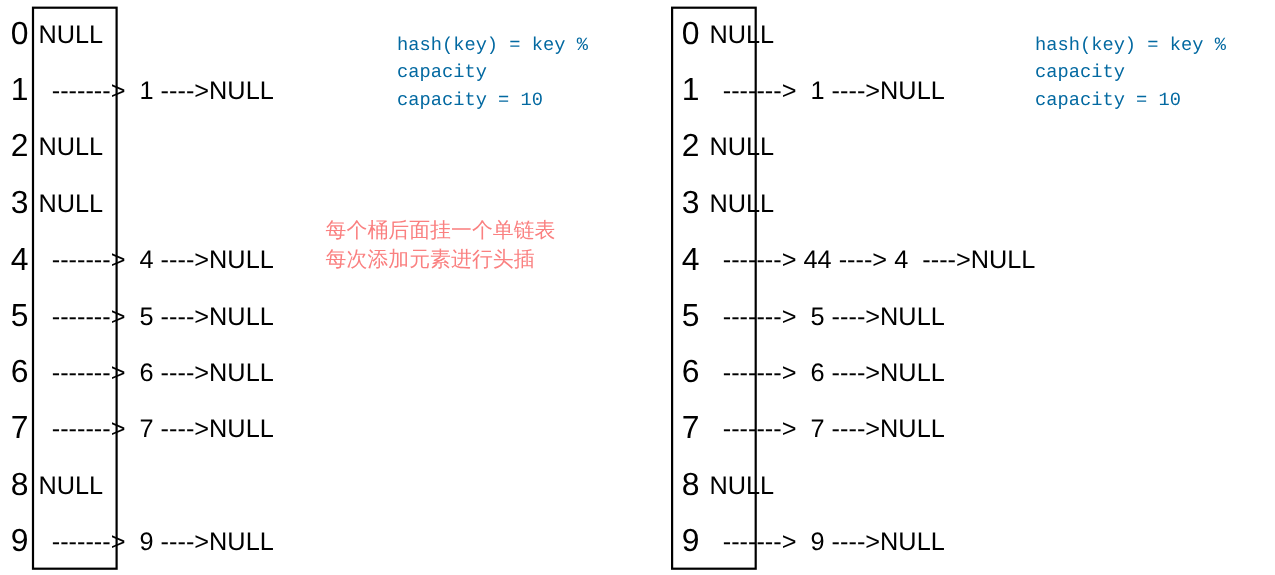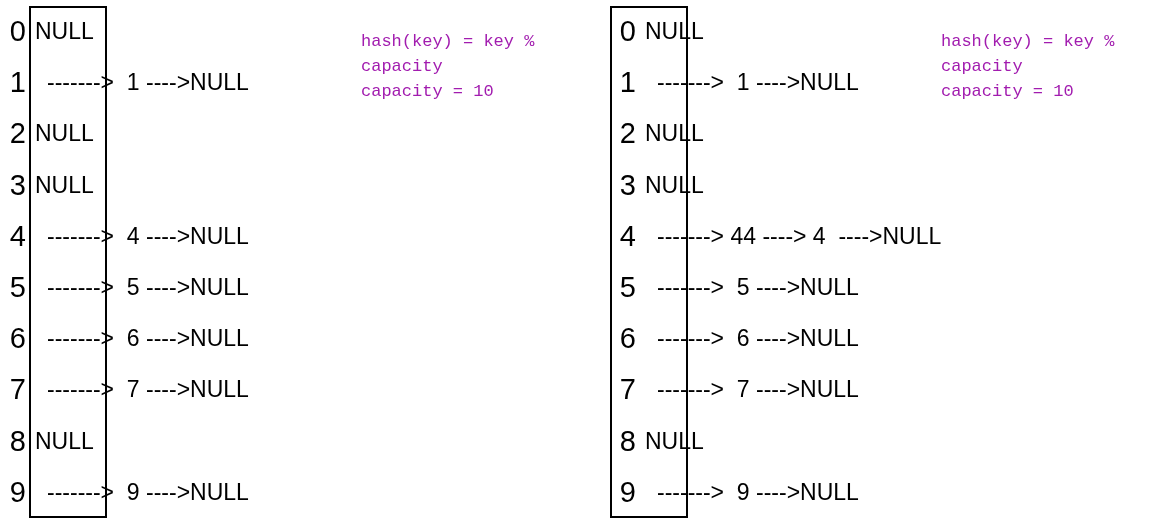--- a/index.html
+++ b/index.html
@@ -86,21 +86,21 @@
     pointer-events: none;
   }
 
   
   .annotation {
     position: absolute;
     white-space: pre-line;
     font-family: "Liberation Mono", monospace;
     font-size: 17px;
     line-height: 1.48;
-    color: #a21caf;
+    color: #0369a1;
   }
   .annotation-cjk {
     position: absolute;
     white-space: pre-line;
     font-family: "DejaVu Serif", serif;
     font-size: 19px;
     line-height: 1.42;
     color: #fa8080;
   }
 
@@ -185,20 +185,22 @@
       </div>
     </div>
 
   </div>
 
   <div class="array-box"></div>
 
   <div class="annotation" id="hash-note-left">hash(key) = key %
 capacity
 capacity = 10</div>
+  <div class="annotation-cjk" id="chain-note-left">每个桶后面挂一个单链表
+每次添加元素进行头插</div>
 
 </div>
 
 <div class="panel" id="panel-right">
 
   <div class="bucket-table" style="left:30px;">
 
     <div class="bucket-row">
       <div class="bucket-index">0</div>
       <div class="bucket-cell">

